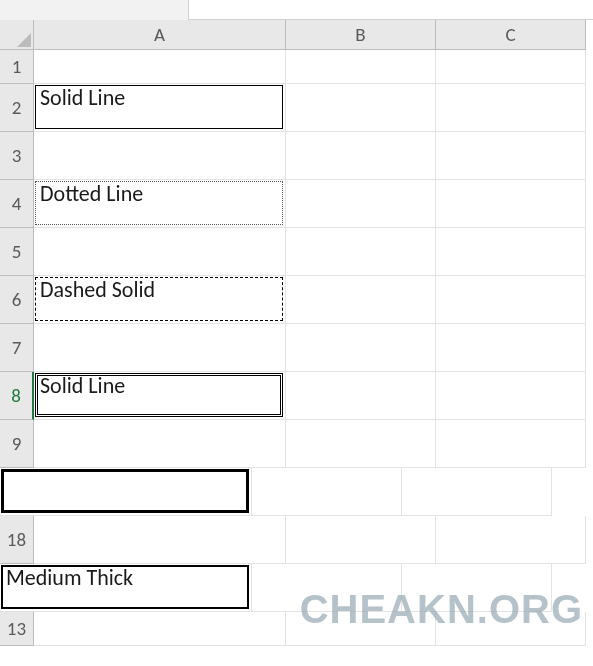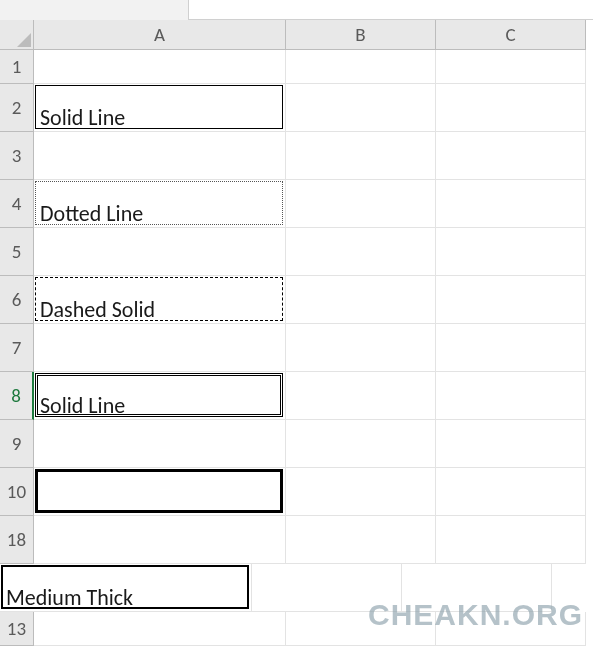--- a/index.html
+++ b/index.html
@@ -64,21 +64,21 @@
   }
   .rhdr.selected {
     border-right: 2px solid #1f7a3f;
     color: #1f7a3f;
   }
   .cell {
     height: 100%;
     border-right: 1px solid #e3e3e3;
     border-bottom: 1px solid #e3e3e3;
     display: flex;
-    align-items: flex-end;
+    align-items: flex-start;
     padding-left: 6px;
     font-size: 22px;
     color: #1a1a1a;
     position: relative;
     background: #ffffff;
   }
 
   
   .box {
     position: absolute;
@@ -92,21 +92,21 @@
   .box.thick  { border: 3px solid #000; }
   .box.medium { border: 2px solid #000; }
 
   
   .watermark {
     position: absolute;
     right: 10px;
     bottom: 34px;
     font-family: "Arial Black", Arial, sans-serif;
     font-weight: 900;
-    font-size: 30px;
+    font-size: 40px;
     letter-spacing: 1px;
     color: #8fa3ad;
     opacity: 0.65;
     pointer-events: none;
   }
 
   
   .fbar {
     position: absolute;
     top: 0; left: 188px;
@@ -210,21 +210,20 @@
   </div>
 
   <div class="row">
     <div class="rhdr">9</div>
     <div class="cell colA"></div>
     <div class="cell colB"></div>
     <div class="cell colC"></div>
   </div>
 
   <div class="row">
-    <div class="rhdr">10</div>
     <div class="cell colA">
       <div class="box thick"></div>
     </div>
     <div class="cell colB"></div>
     <div class="cell colC"></div>
   </div>
 
   <div class="row">
     <div class="rhdr">18</div>
     <div class="cell colA"></div>

